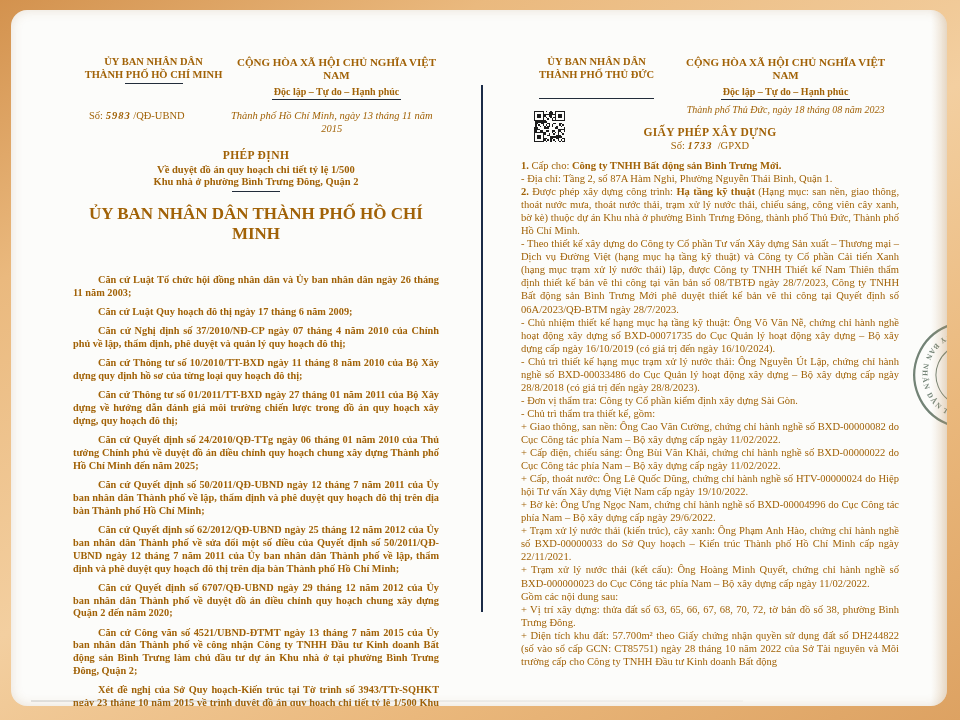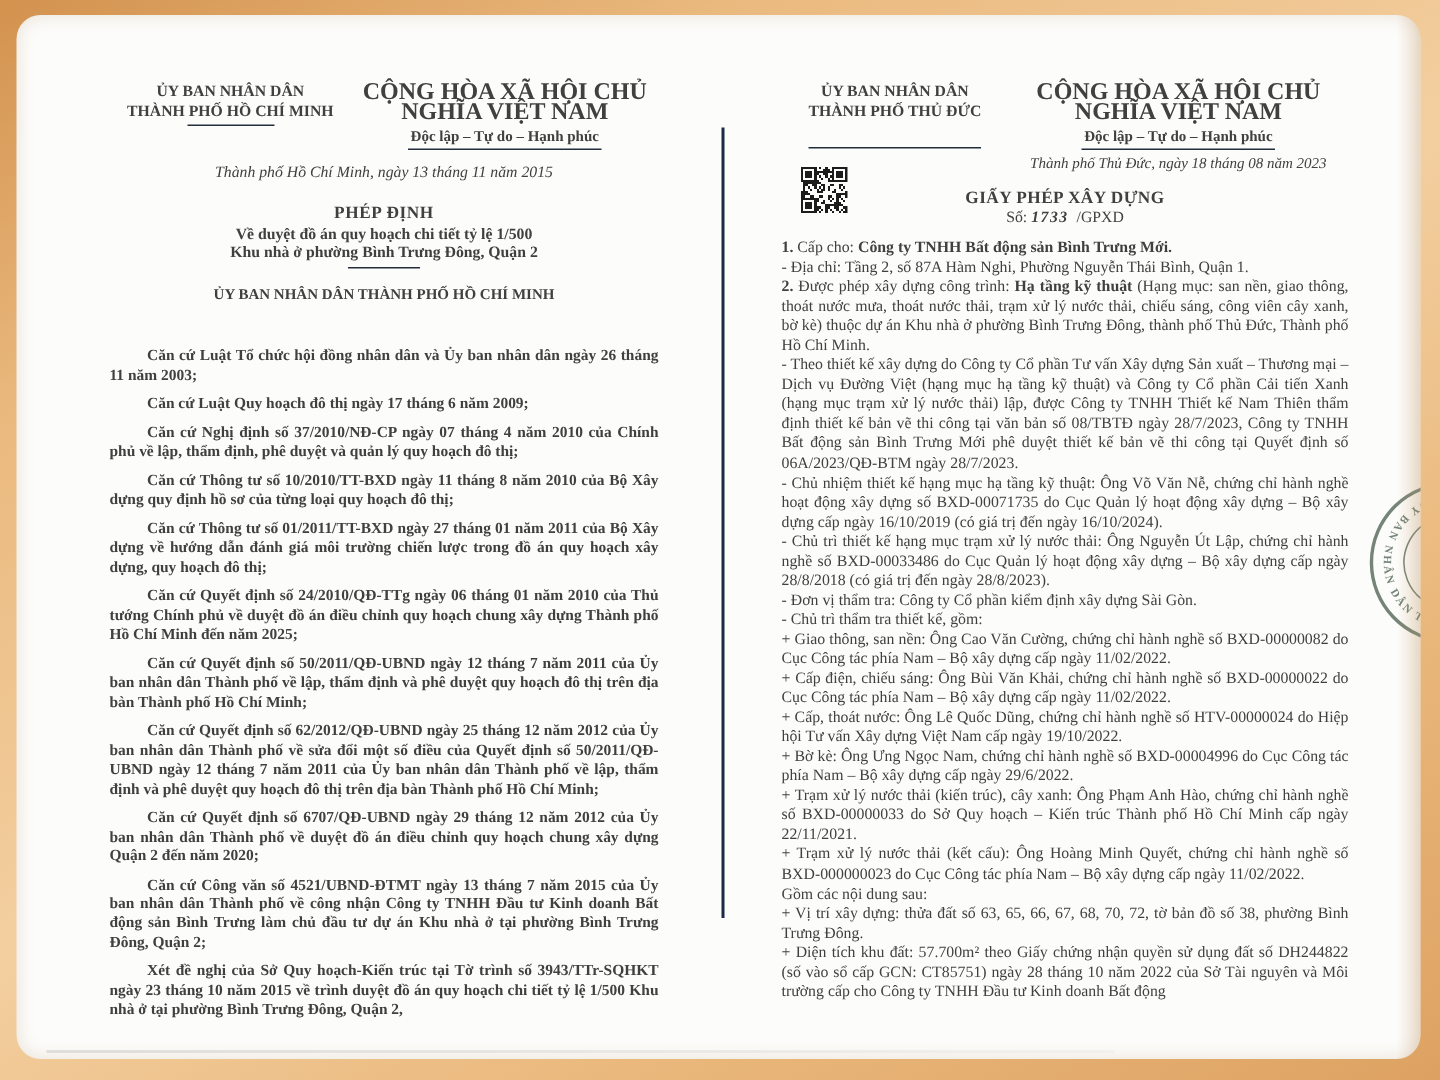--- a/index.html
+++ b/index.html
@@ -1,55 +1,55 @@
 <!DOCTYPE html>
 <html><head>
 <meta charset="utf-8">
 <style>
   html,body { margin:0; padding:0; }
   .canvas {
     position:relative; width:960px; height:720px; overflow:hidden;
     background: linear-gradient(150deg,#d3924e 0%, #eab97e 22%, #f3cfa0 50%, #eab87c 75%, #dda262 100%);
     font-family:"Liberation Serif","DejaVu Serif",serif;
-    color:#404040;
+    color:#a16207;
   }
   .page {
     position:absolute; left:11px; top:10px; width:936px; height:696px;
     background:#fcfcfa; border-radius:16px; overflow:hidden;
     box-shadow: inset 0 0 12px rgba(150,100,50,0.18);
   }
   .edge-shade { position:absolute; right:0; top:0; bottom:0; width:16px;
     background:linear-gradient(270deg, rgba(196,152,100,0.28), rgba(196,152,100,0)); }
   .divider { position:absolute; left:470px; top:75px; width:2px; height:527px; background:#1b2b47; }
   .artifact-line { position:absolute; left:20px; top:690px; width:712px; height:2px;
     background:linear-gradient(90deg, rgba(70,70,70,0.14), rgba(70,70,70,0.03)); }
 
   
   .doc-left { position:absolute; left:62px; top:46px; width:366px; }
   .hdr { display:flex; }
   .hdr-issuer { text-align:center; font-weight:bold; font-size:10.5px; line-height:12.5px; }
   .hdr-nation { text-align:center; font-weight:bold; }
   .doc-left .hdr-issuer { width:44%; }
   .doc-left .hdr-nation { width:56%; }
-  .nation-l1 { font-size:16px; line-height:12.5px; }
+  .nation-l1 { font-size:11px; line-height:12.5px; }
   .motto { font-size:10px; line-height:12px; display:inline-block;
     border-bottom:1px solid #222c3a; padding:0 2px 1px; }
   .issuer-rule { width:58px; height:1px; background:#222c3a; margin:2px auto 0; }
 
   .lnum-row { display:flex; margin-top:9px; font-size:10.5px; line-height:13px; }
   .lnum { margin-left:16px; width:37%; white-space:nowrap; }
   .ldate { flex:1; text-align:center; font-style:italic; }
   .hand { font-style:italic; font-weight:600; letter-spacing:1px; }
 
   .ltitle { text-align:center; font-weight:bold; margin-top:14px; }
   .lt1 { font-size:11.5px; letter-spacing:0.4px; }
   .lt2 { font-size:10.5px; margin-top:3px; }
   .lt3 { font-size:10.5px; margin-top:1px; }
   .short-rule { width:48px; height:1px; background:#222c3a; margin:4px auto 0; }
-  .lauthority { text-align:center; font-weight:bold; font-size:10px; margin-top:12px; }
+  .lauthority { text-align:center; font-weight:bold; font-size:17px; margin-top:12px; }
 
   .lbody { margin-top:30px; font-size:10.3px; line-height:12.9px; text-align:justify;font-weight:bold; }
   .lbody p { margin:0 0 6.2px; text-indent:25px; }
 
   
   .doc-right { position:absolute; left:510px; top:46px; width:378px; }
   .doc-right .hdr-issuer { width:40%; }
   .doc-right .hdr-nation { width:60%; }
   .issuer-l2-u { display:inline-block; border-bottom:1px solid #222c3a; padding-bottom:17px; }
   .rdate { font-size:10px; font-style:italic; font-weight:normal; margin-top:4px; }
@@ -75,20 +75,21 @@
           <div>ỦY BAN NHÂN DÂN</div>
           <div>THÀNH PHỐ HỒ CHÍ MINH</div>
           <div class="issuer-rule"></div>
         </div>
         <div class="hdr-nation">
           <div class="nation-l1">CỘNG HÒA XÃ HỘI CHỦ NGHĨA VIỆT NAM</div>
           <span class="motto">Độc lập – Tự do – Hạnh phúc</span>
         </div>
       </div>
       <div class="lnum-row">
+        <div class="lnum"><span>Số:</span> <span class="hand">5983</span> <span>/QĐ-UBND</span></div>
         <div class="ldate">Thành phố Hồ Chí Minh, ngày 13 tháng 11 năm 2015</div>
       </div>
       <div class="ltitle">
         <div class="lt1">PHÉP ĐỊNH</div>
         <div class="lt2">Về duyệt đồ án quy hoạch chi tiết tỷ lệ 1/500</div>
         <div class="lt3">Khu nhà ở phường Bình Trưng Đông, Quận 2</div>
         <div class="short-rule"></div>
       </div>
       <div class="lauthority">ỦY BAN NHÂN DÂN THÀNH PHỐ HỒ CHÍ MINH</div>
       <div class="lbody">

